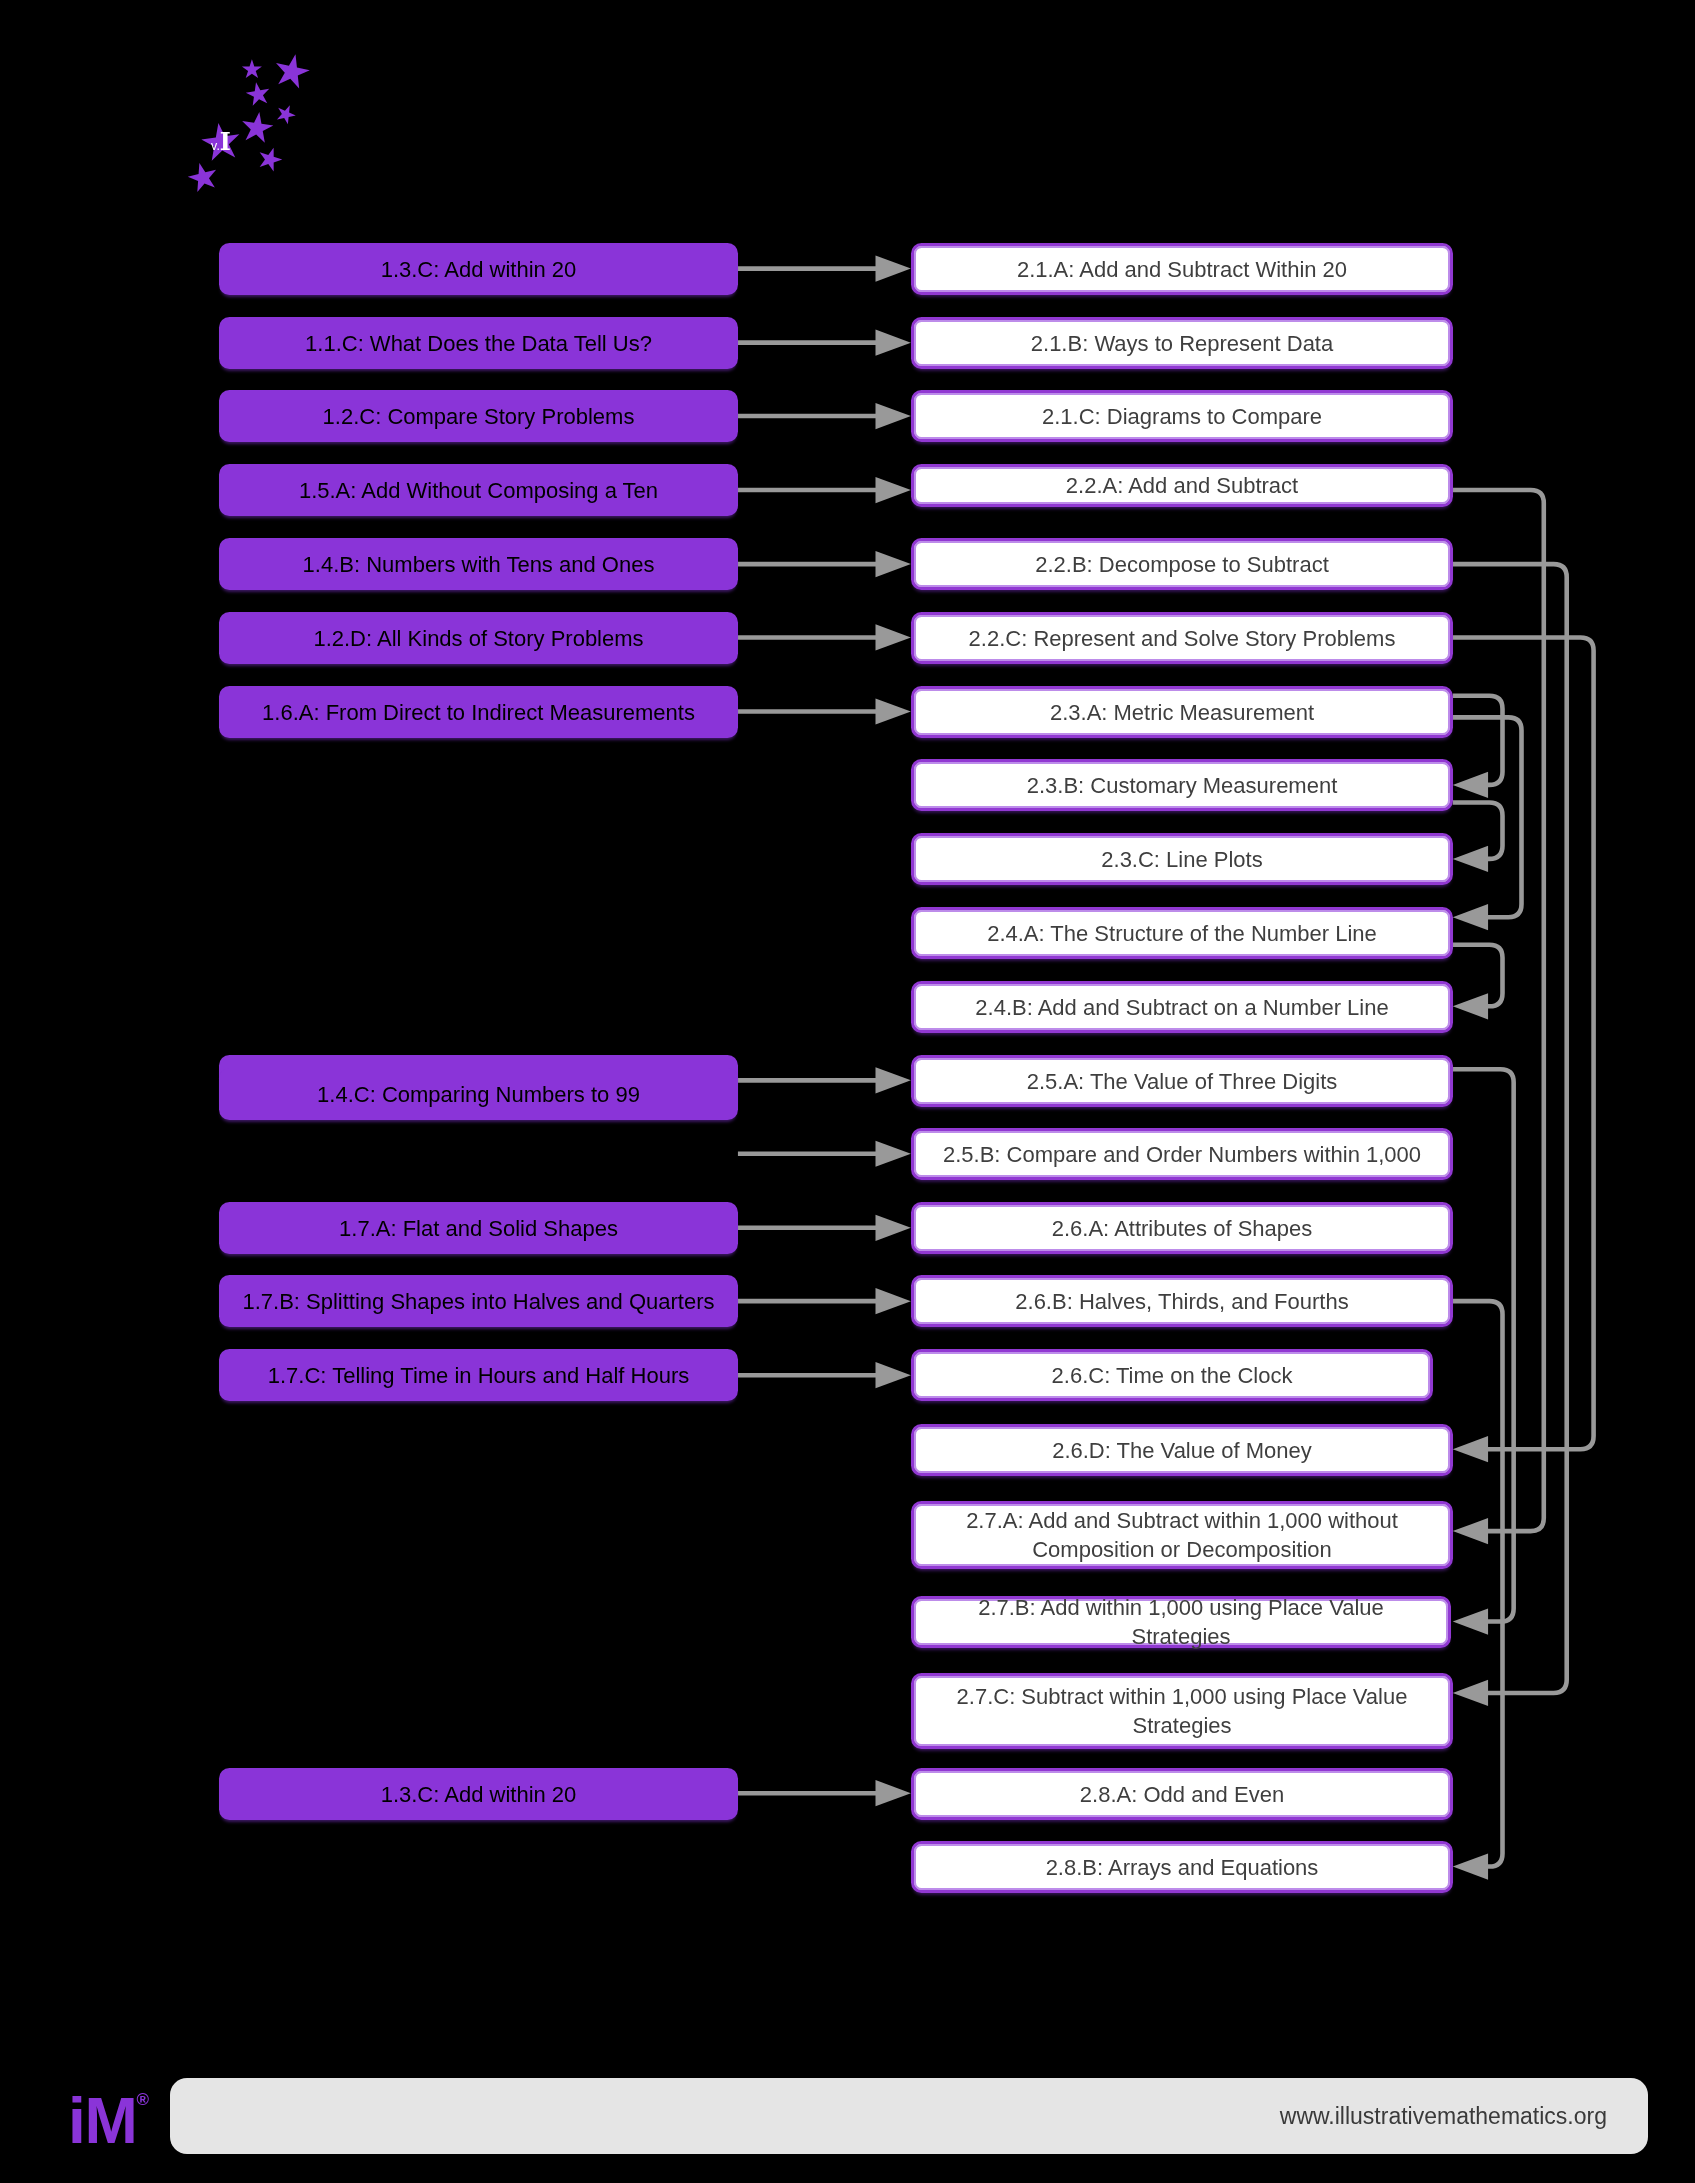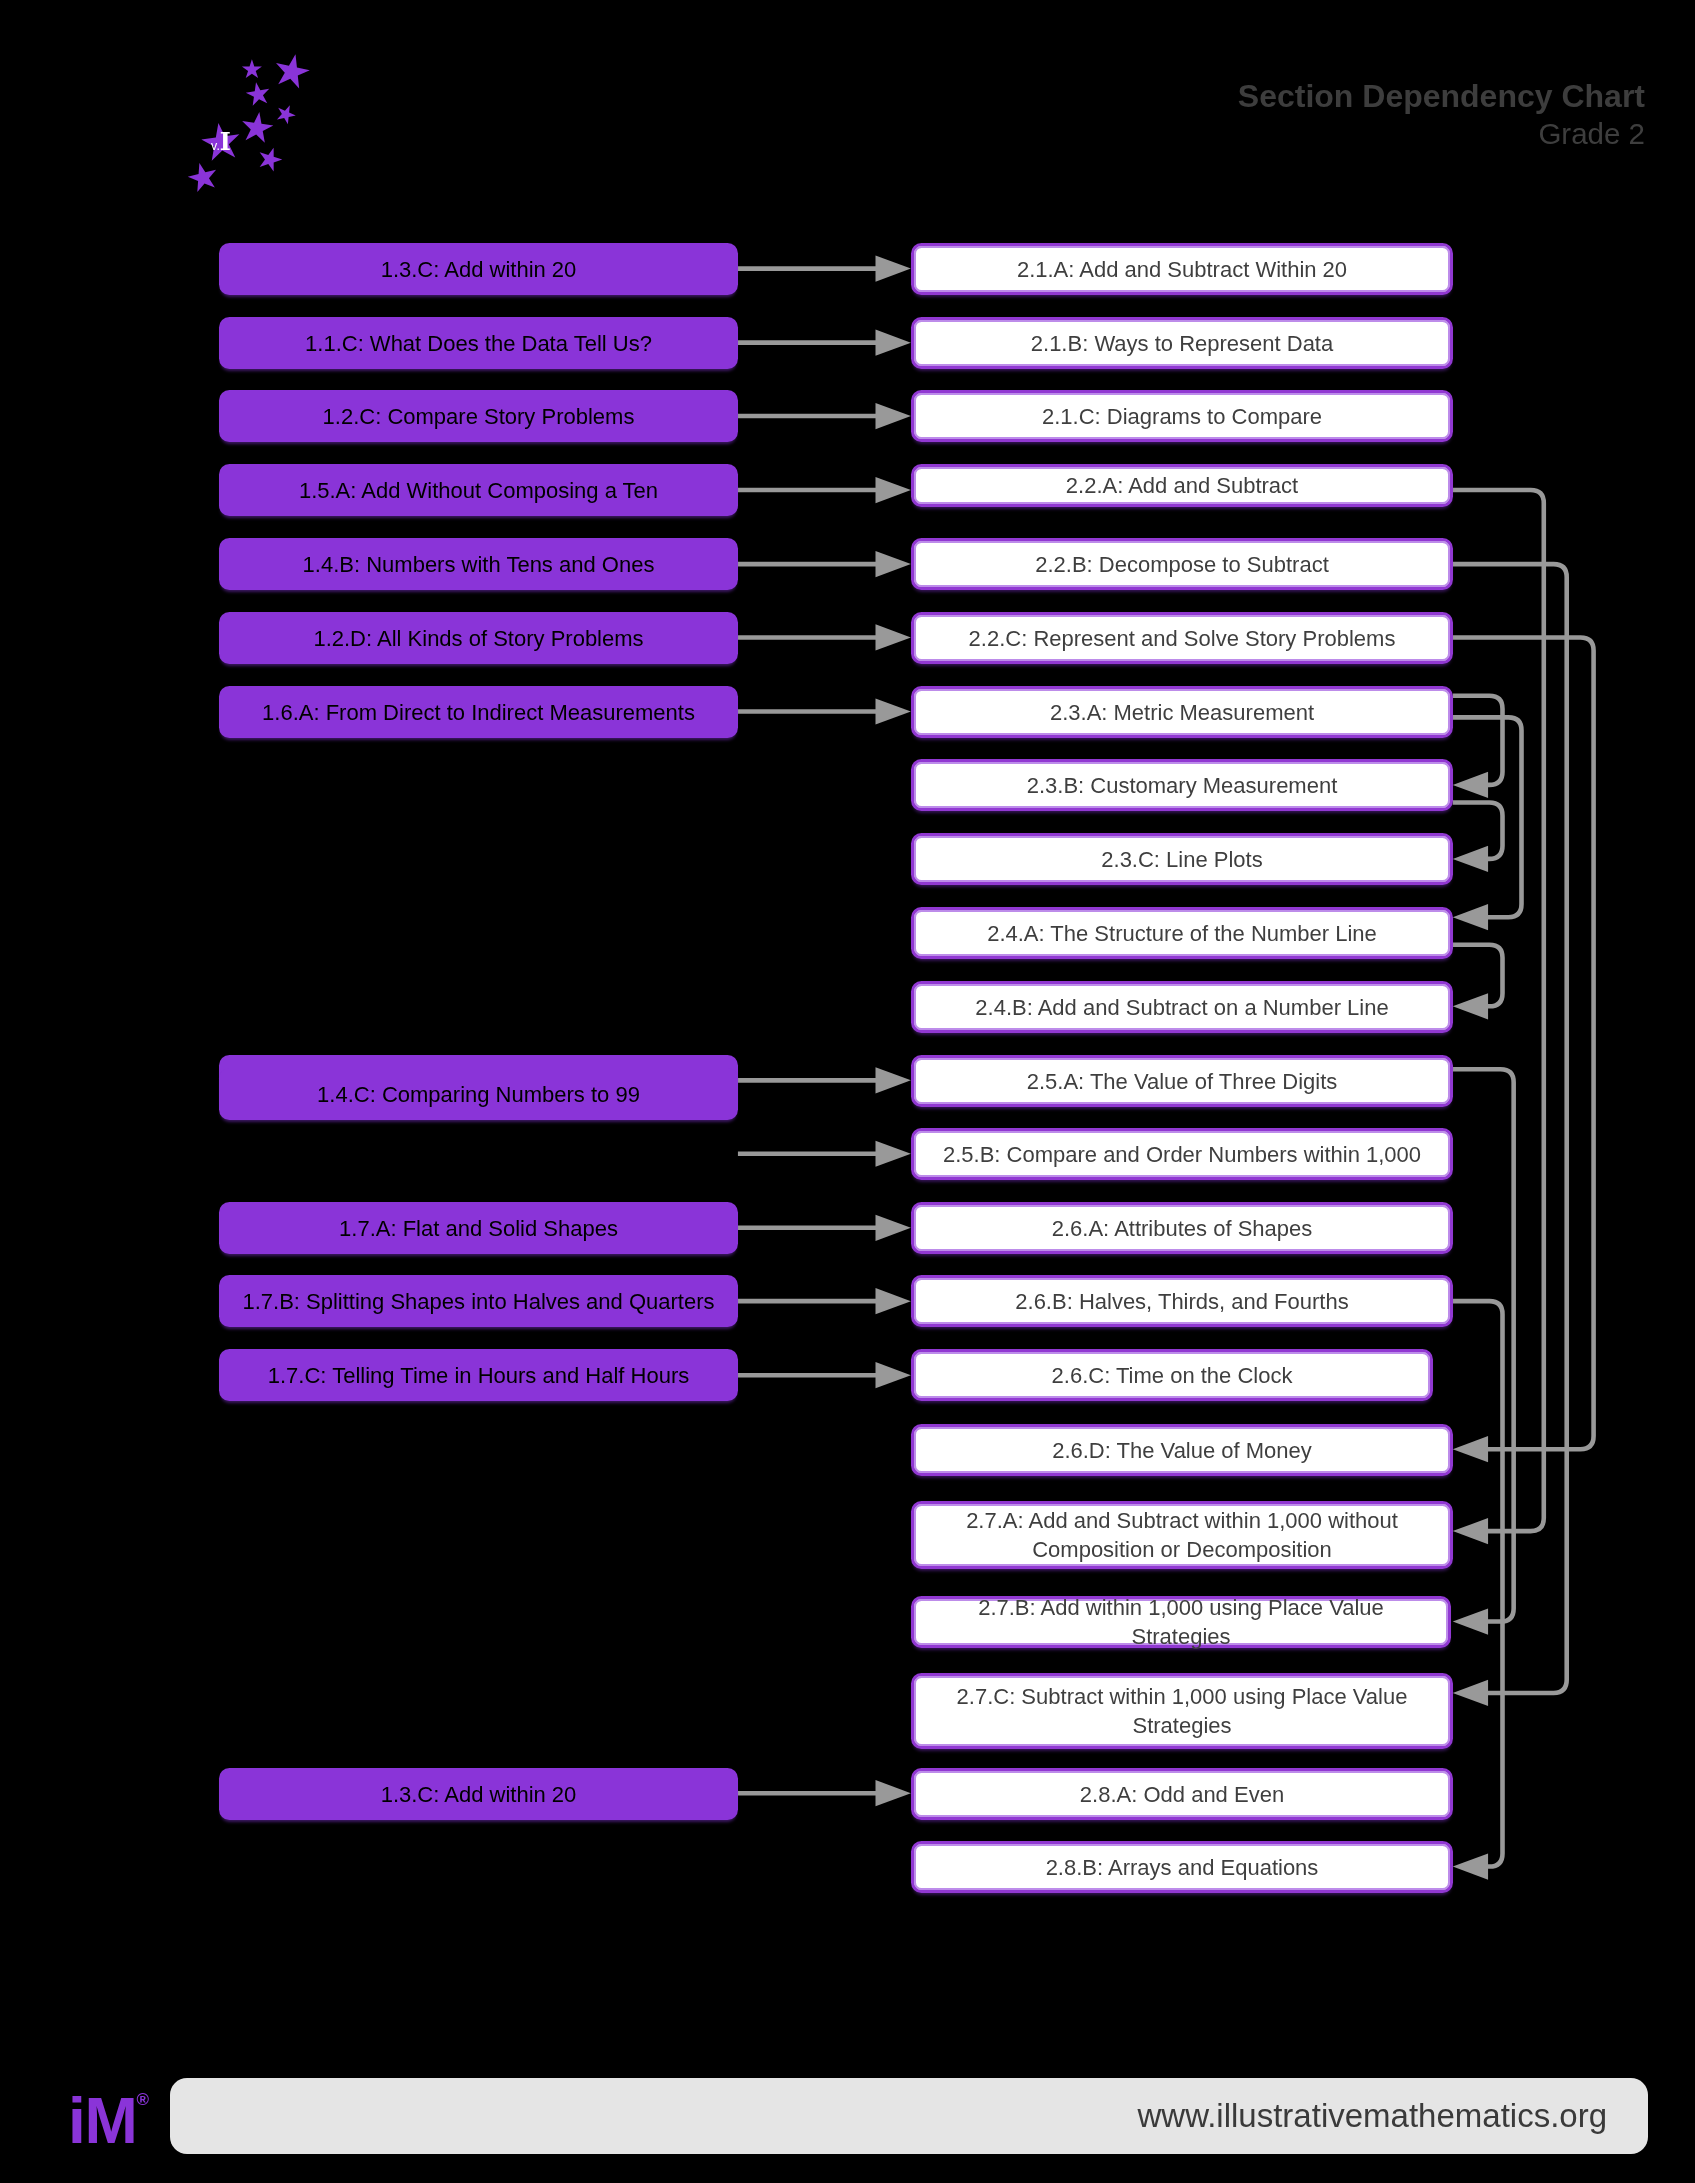--- a/index.html
+++ b/index.html
@@ -17,21 +17,21 @@
   .subtitle{font-size:29.5px;color:#3e3e3e;line-height:37px;}
   
   .box{position:absolute;display:flex;align-items:center;justify-content:center;text-align:center;
        font-size:22px;line-height:29px;border-radius:10.5px;box-sizing:border-box;padding:0 17px;}
   .purple{background:#8a34d8;color:#000000;box-shadow:0 3.9px 3.3px -2px rgba(104,40,168,.6);}
   .white{background:#fff;color:#3f3f3f;border:3.9px solid #9138d2;
          box-shadow:inset 0 0 0 2px #bd8cea,0 3.9px 3.3px -2px rgba(104,40,168,.5);}
   #edges{position:absolute;left:0;top:0;}
   
   .footer-bar{position:absolute;left:170px;top:2078px;width:1478px;height:76px;background:#e5e5e5;
-              border-radius:17px;text-align:right;line-height:76px;font-size:33px;color:#3a3a3a;
+              border-radius:17px;text-align:right;line-height:76px;font-size:23px;color:#3a3a3a;
               padding-right:41px;box-sizing:border-box;}
   .im-logo{position:absolute;left:68px;top:2068px;color:#8a34d8;font-weight:bold;
            font-size:64px;line-height:64px;letter-spacing:-1.3px;}
   .im-logo .reg{font-size:17px;vertical-align:38px;letter-spacing:0;}
 </style>
 </head>
 <body>
 
 <div id="canvas">
 
@@ -44,24 +44,20 @@
       <span class="star" style="left: 257px; top: 128px; font-size: 41px; transform: translate(-50%, -50%) rotate(8deg);">★</span>
       <span class="star" style="left: 221px; top: 142px; font-size: 50px; transform: translate(-50%, -50%) rotate(-8deg);">★</span>
       <span class="star" style="left: 270px; top: 159px; font-size: 31px; transform: translate(-50%, -50%) rotate(18deg);">★</span>
       <span class="star" style="left: 203px; top: 177px; font-size: 38px; transform: translate(-50%, -50%) rotate(-14deg);">★</span>
       <div class="vi" id="vi" style="left:221px;top:143px;">
       <span class="sm">v.</span>
         <span class="big">I</span>
     </div>
     </div>
 
-  <div class="titleblock">
-    <div class="title">Section Dependency Chart</div>
-    <div class="subtitle">Grade 2</div>
-  </div>
 
   <svg id="edges" width="1696" height="2183" viewBox="0 0 2588 3332">
       <path d="M1126 410 H1340" fill="none" stroke="#999999" stroke-width="7"></path>
       <polygon points="1390,410 1336,390 1336,430" fill="#999999"></polygon>
       <path d="M1126 523 H1340" fill="none" stroke="#999999" stroke-width="7"></path>
       <polygon points="1390,523 1336,503 1336,543" fill="#999999"></polygon>
       <path d="M1126 635 H1340" fill="none" stroke="#999999" stroke-width="7"></path>
       <polygon points="1390,635 1336,615 1336,655" fill="#999999"></polygon>
       <path d="M1126 748 H1340" fill="none" stroke="#999999" stroke-width="7"></path>
       <polygon points="1390,748 1336,728 1336,768" fill="#999999"></polygon>

